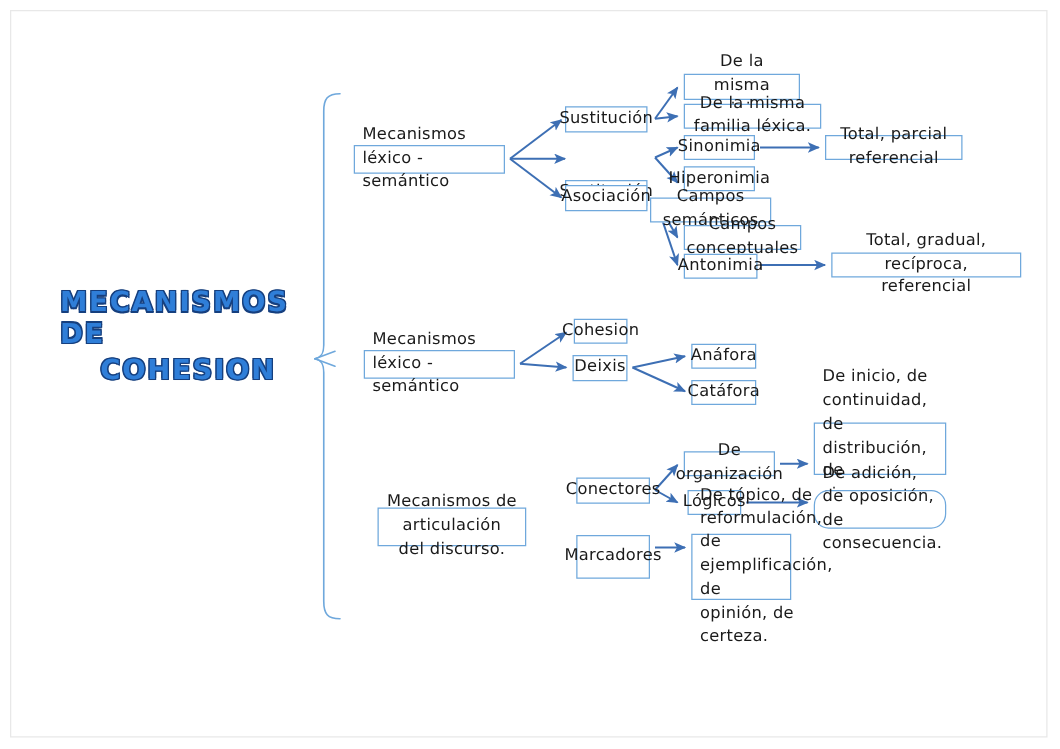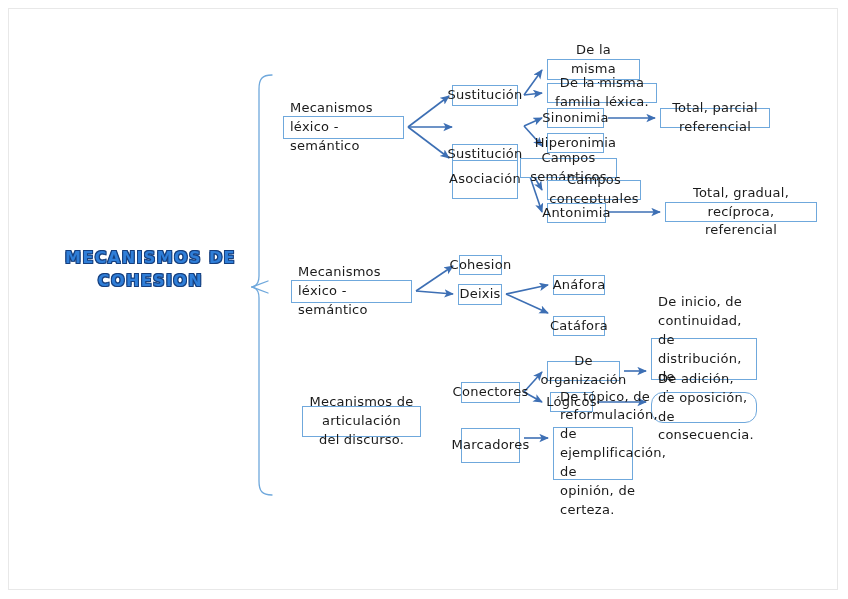--- a/index.html
+++ b/index.html
@@ -63,21 +63,21 @@
     height: 62px;
     display: flex;
     flex-direction: column;
     align-items: center;
     justify-content: center;
     gap: 4px;
   }
   #title .line {
     font-family: "DejaVu Sans", sans-serif;
     font-weight: bold;
-    font-size: 16px;
+    font-size: 22px;
     letter-spacing: 1.4px;
     color: #2f7ed8;
     -webkit-text-stroke: 1.6px #17407f;
     paint-order: stroke fill;
     text-shadow:
       0 0 1px #17407f,
       1px 1px 0 #17407f,
       -1px 1px 0 #17407f,
       1px -1px 0 #17407f,
       -1px -1px 0 #17407f;
@@ -144,21 +144,21 @@
     <div class="line">Mecanismos de</div>
     <div class="line">Cohesion</div>
   </div>
 
   <div class="node left-align" style="left:283px; top:116px; width:121px; height:23px;">Mecanismos léxico - semántico</div>
 
   <div class="node" style="left:452px; top:85px; width:66px; height:21px;">Sustitución</div>
 
   <div class="node" style="left:452px; top:116px; width:66px; height:21px;margin-top:28px;">Sustitución</div>
 
-  <div class="node" style="left:452px; top:160px; width:66px; height:39px;">Asociación</div>
+  <div class="node" style="left:452px; top:148px; width:66px; height:21px;">Asociación</div>
 
   <div class="node" style="left:547px; top:59px; width:93px; height:21px;">De la misma palabra</div>
 
   <div class="node" style="left:547px; top:83px; width:110px; height:20px;">De la misma familia léxica.</div>
 
   <div class="node" style="left:547px; top:108px; width:57px; height:20px;">Sinonimia</div>
 
   <div class="node" style="left:660px; top:108px; width:110px; height:20px;">Total, parcial referencial</div>
 
   <div class="node" style="left:547px; top:133px; width:57px; height:20px;">Hiperonimia</div>
@@ -172,21 +172,21 @@
   <div class="node" style="left:665px; top:202px; width:152px; height:20px;">Total, gradual, recíproca, referencial</div>
 
   <div class="node left-align" style="left:291px; top:280px; width:121px; height:23px;">Mecanismos léxico - semántico</div>
 
   <div class="node" style="left:459px; top:255px; width:43px; height:20px;">Cohesion</div>
 
   <div class="node" style="left:458px; top:284px; width:44px; height:21px;">Deixis</div>
 
   <div class="node" style="left:553px; top:275px; width:52px; height:20px;">Anáfora</div>
 
-  <div class="node" style="left:553px; top:304px; width:52px; height:20px;margin-top:12px;">Catáfora</div>
+  <div class="node" style="left:553px; top:304px; width:52px; height:20px;">Catáfora</div>
 
   <div class="node" style="left:302px; top:406px; width:119px; height:31px;">Mecanismos de articulación
 del discurso.</div>
 
   <div class="node" style="left:461px; top:382px; width:59px; height:21px;">Conectores</div>
 
   <div class="node" style="left:547px; top:361px; width:73px; height:20px;">De organización</div>
 
   <div class="node left-align" style="left:651px; top:338px; width:106px; height:42px;">De inicio, de continuidad,
 de distribución, de

